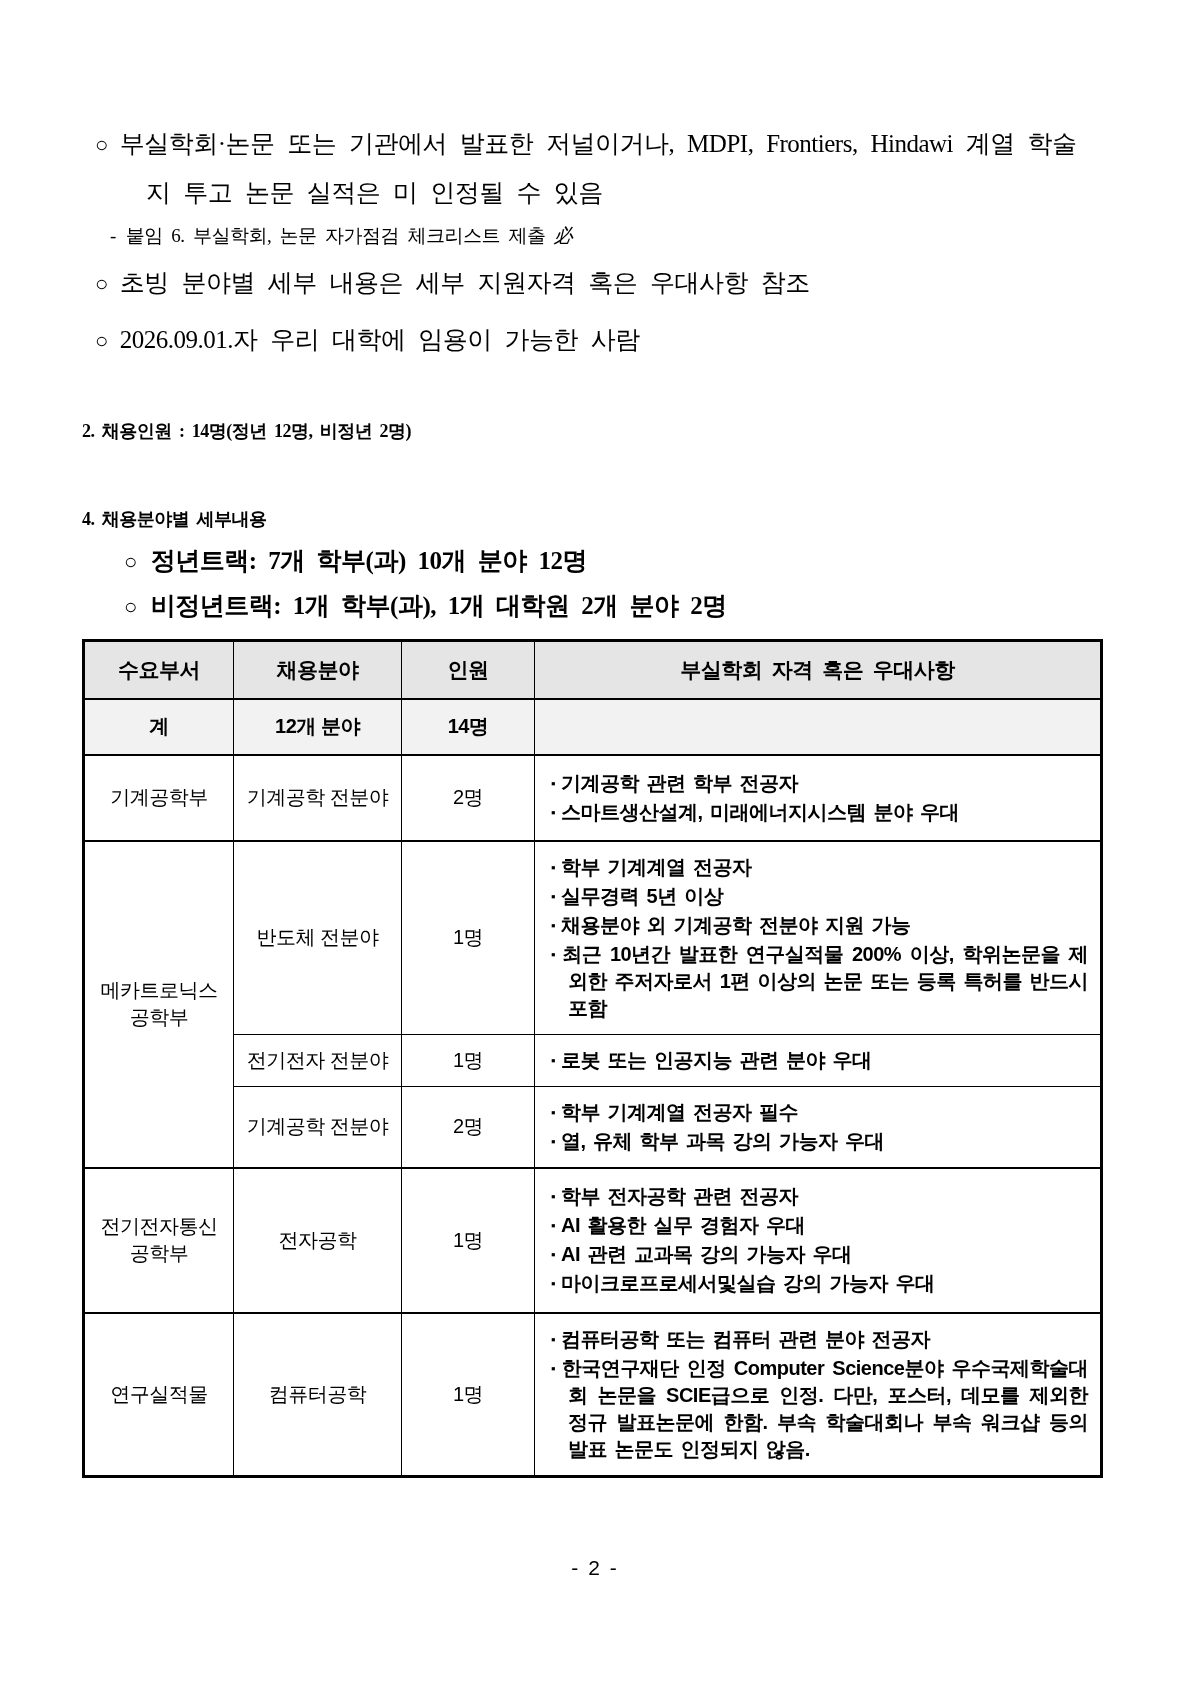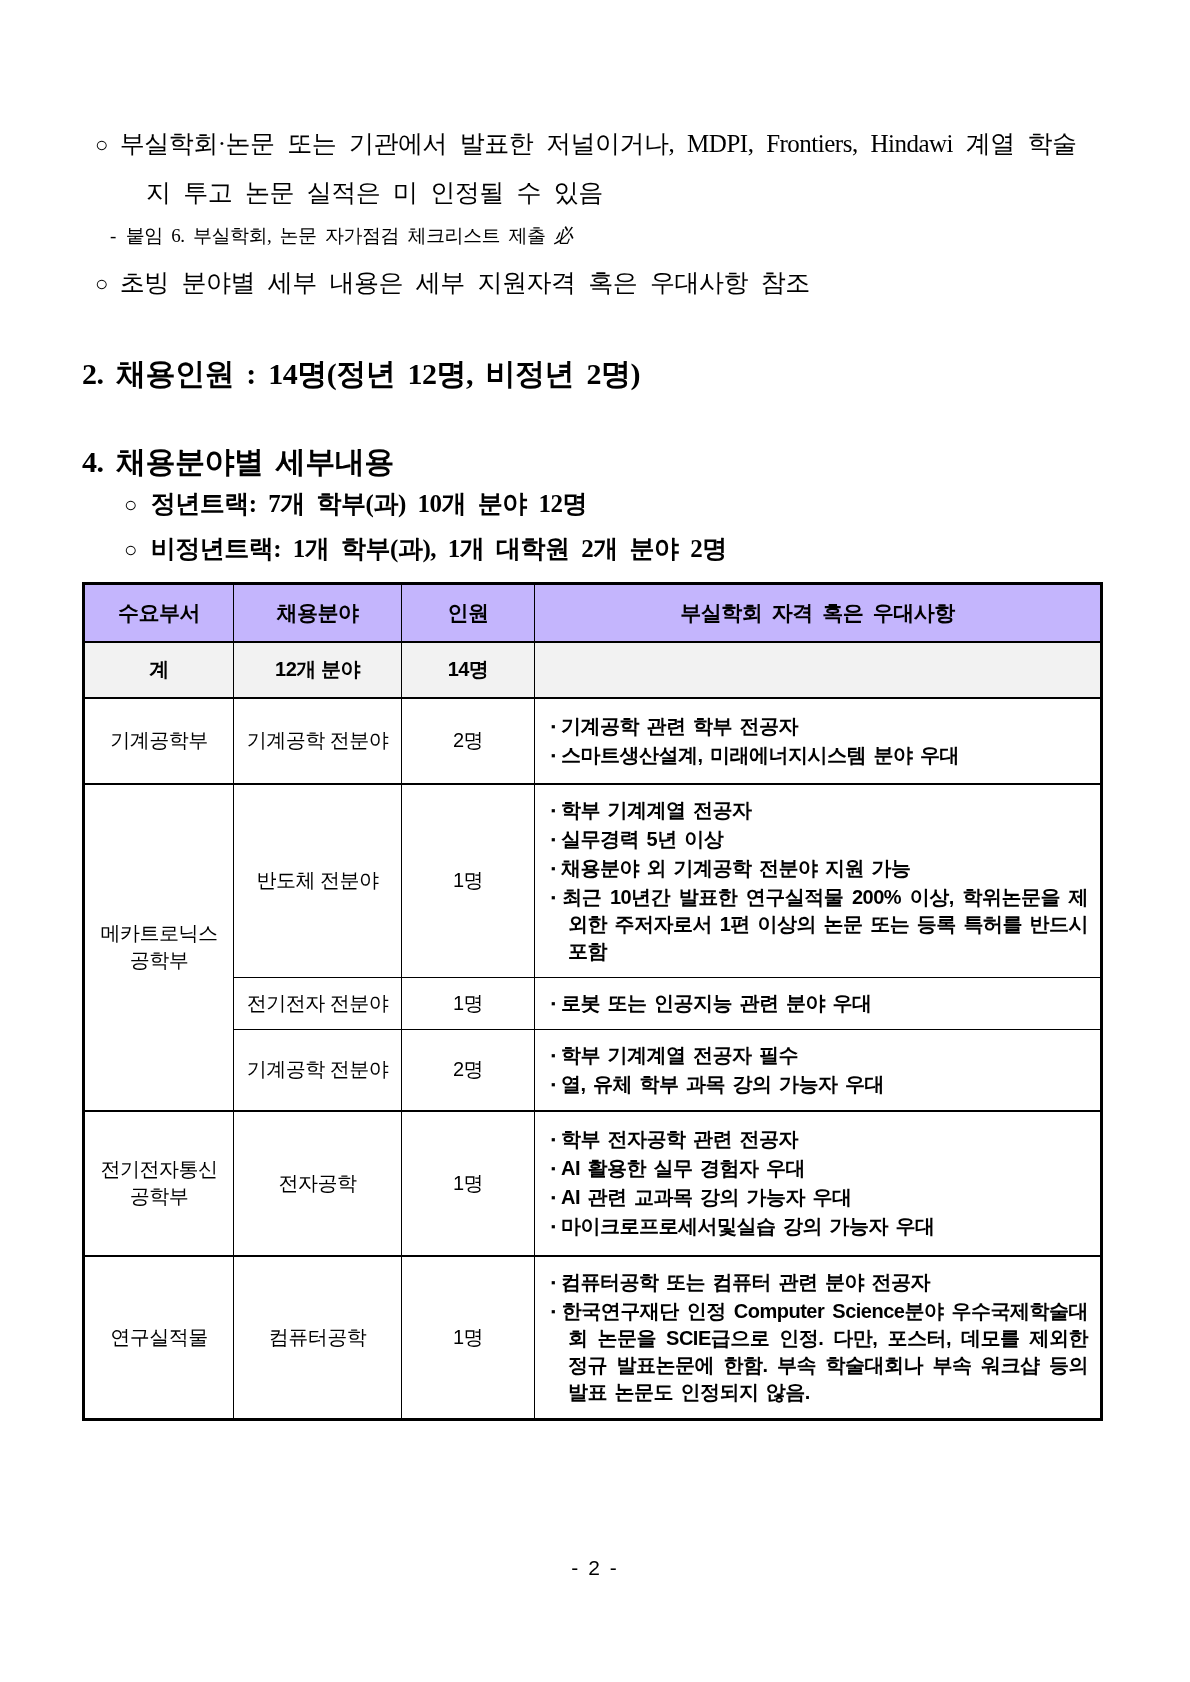--- a/index.html
+++ b/index.html
@@ -27,21 +27,21 @@
     font-size:19px; line-height:30px;
     word-spacing:0.22em; letter-spacing:-0.5px;
     margin:4px 0 0 28px;
   }
   .note-line .dash-marker { padding-right:10px; }
   .note-line em { font-style:italic; }
   .mt8 { margin-top:8px; }
 
   
   .section-heading {
-    font-size:30px; font-weight:700; line-height:40px;
+    font-size:18px; font-weight:700; line-height:40px;
     letter-spacing:-0.5px; word-spacing:0.18em;
   }
   .heading-2 { margin-top:46px; }
   .heading-3 { margin-top:48px; }
 
   
   .track-bullet {
     font-size:25px; line-height:44px;
     word-spacing:0.24em; letter-spacing:-0.5px;
     margin-left:42px;
@@ -63,21 +63,21 @@
   col.c2 { width:168px; }
   col.c3 { width:133px; }
   col.c4 { width:567px; }
   .recruit-table th, .recruit-table td {
     border:1px solid #000;
     vertical-align:middle;
     letter-spacing:-0.5px;
   }
   .recruit-table thead tr { height:58px; }
   .recruit-table thead th {
-    background:#c4b5fd;
+    background:#e5e5e5;
     font-size:21px; font-weight:700;
     text-align:center;
     border-bottom:2.5px solid #000;
     word-spacing:0.2em;
   }
   .recruit-table tbody tr:nth-child(1) { height:56px; }
   .recruit-table tbody tr:nth-child(2) { height:86px; }
   .recruit-table tbody tr:nth-child(3) { height:158px; }
   .recruit-table tbody tr:nth-child(4) { height:50px; }
   .recruit-table tbody tr:nth-child(5) { height:68px; }
@@ -121,20 +121,21 @@
 <body>
 
 <div class="content">
 
   <p class="intro-bullet"><span class="circle-marker">○</span><span>부실학회·논문 또는 기관에서 발표한 저널이거나, MDPI, Frontiers, Hindawi 계열 학술지 투고 논문 실적은 미 인정될 수 있음</span></p>
 
   <p class="note-line"><span class="dash-marker">-</span><span>붙임 6. 부실학회, 논문 자가점검 체크리스트 제출</span> <em>必</em></p>
 
   <p class="intro-bullet mt8"><span class="circle-marker">○</span><span>초빙 분야별 세부 내용은 세부 지원자격 혹은 우대사항 참조</span></p>
 
+  <p class="intro-bullet mt8"><span class="circle-marker">○</span><span>2026.09.01.자 우리 대학에 임용이 가능한 사람</span></p>
 
   <h2 class="section-heading heading-2">2. 채용인원 : 14명(정년 12명, 비정년 2명)</h2>
 
   <h2 class="section-heading heading-3">4. 채용분야별 세부내용</h2>
 
   <p class="track-bullet"><span class="circle-marker">○</span><span>정년트랙: 7개 학부(과) 10개 분야 12명</span></p>
 
   <p class="track-bullet"><span class="circle-marker">○</span><span>비정년트랙: 1개 학부(과), 1개 대학원 2개 분야 2명</span></p>
 
   <table class="recruit-table">

